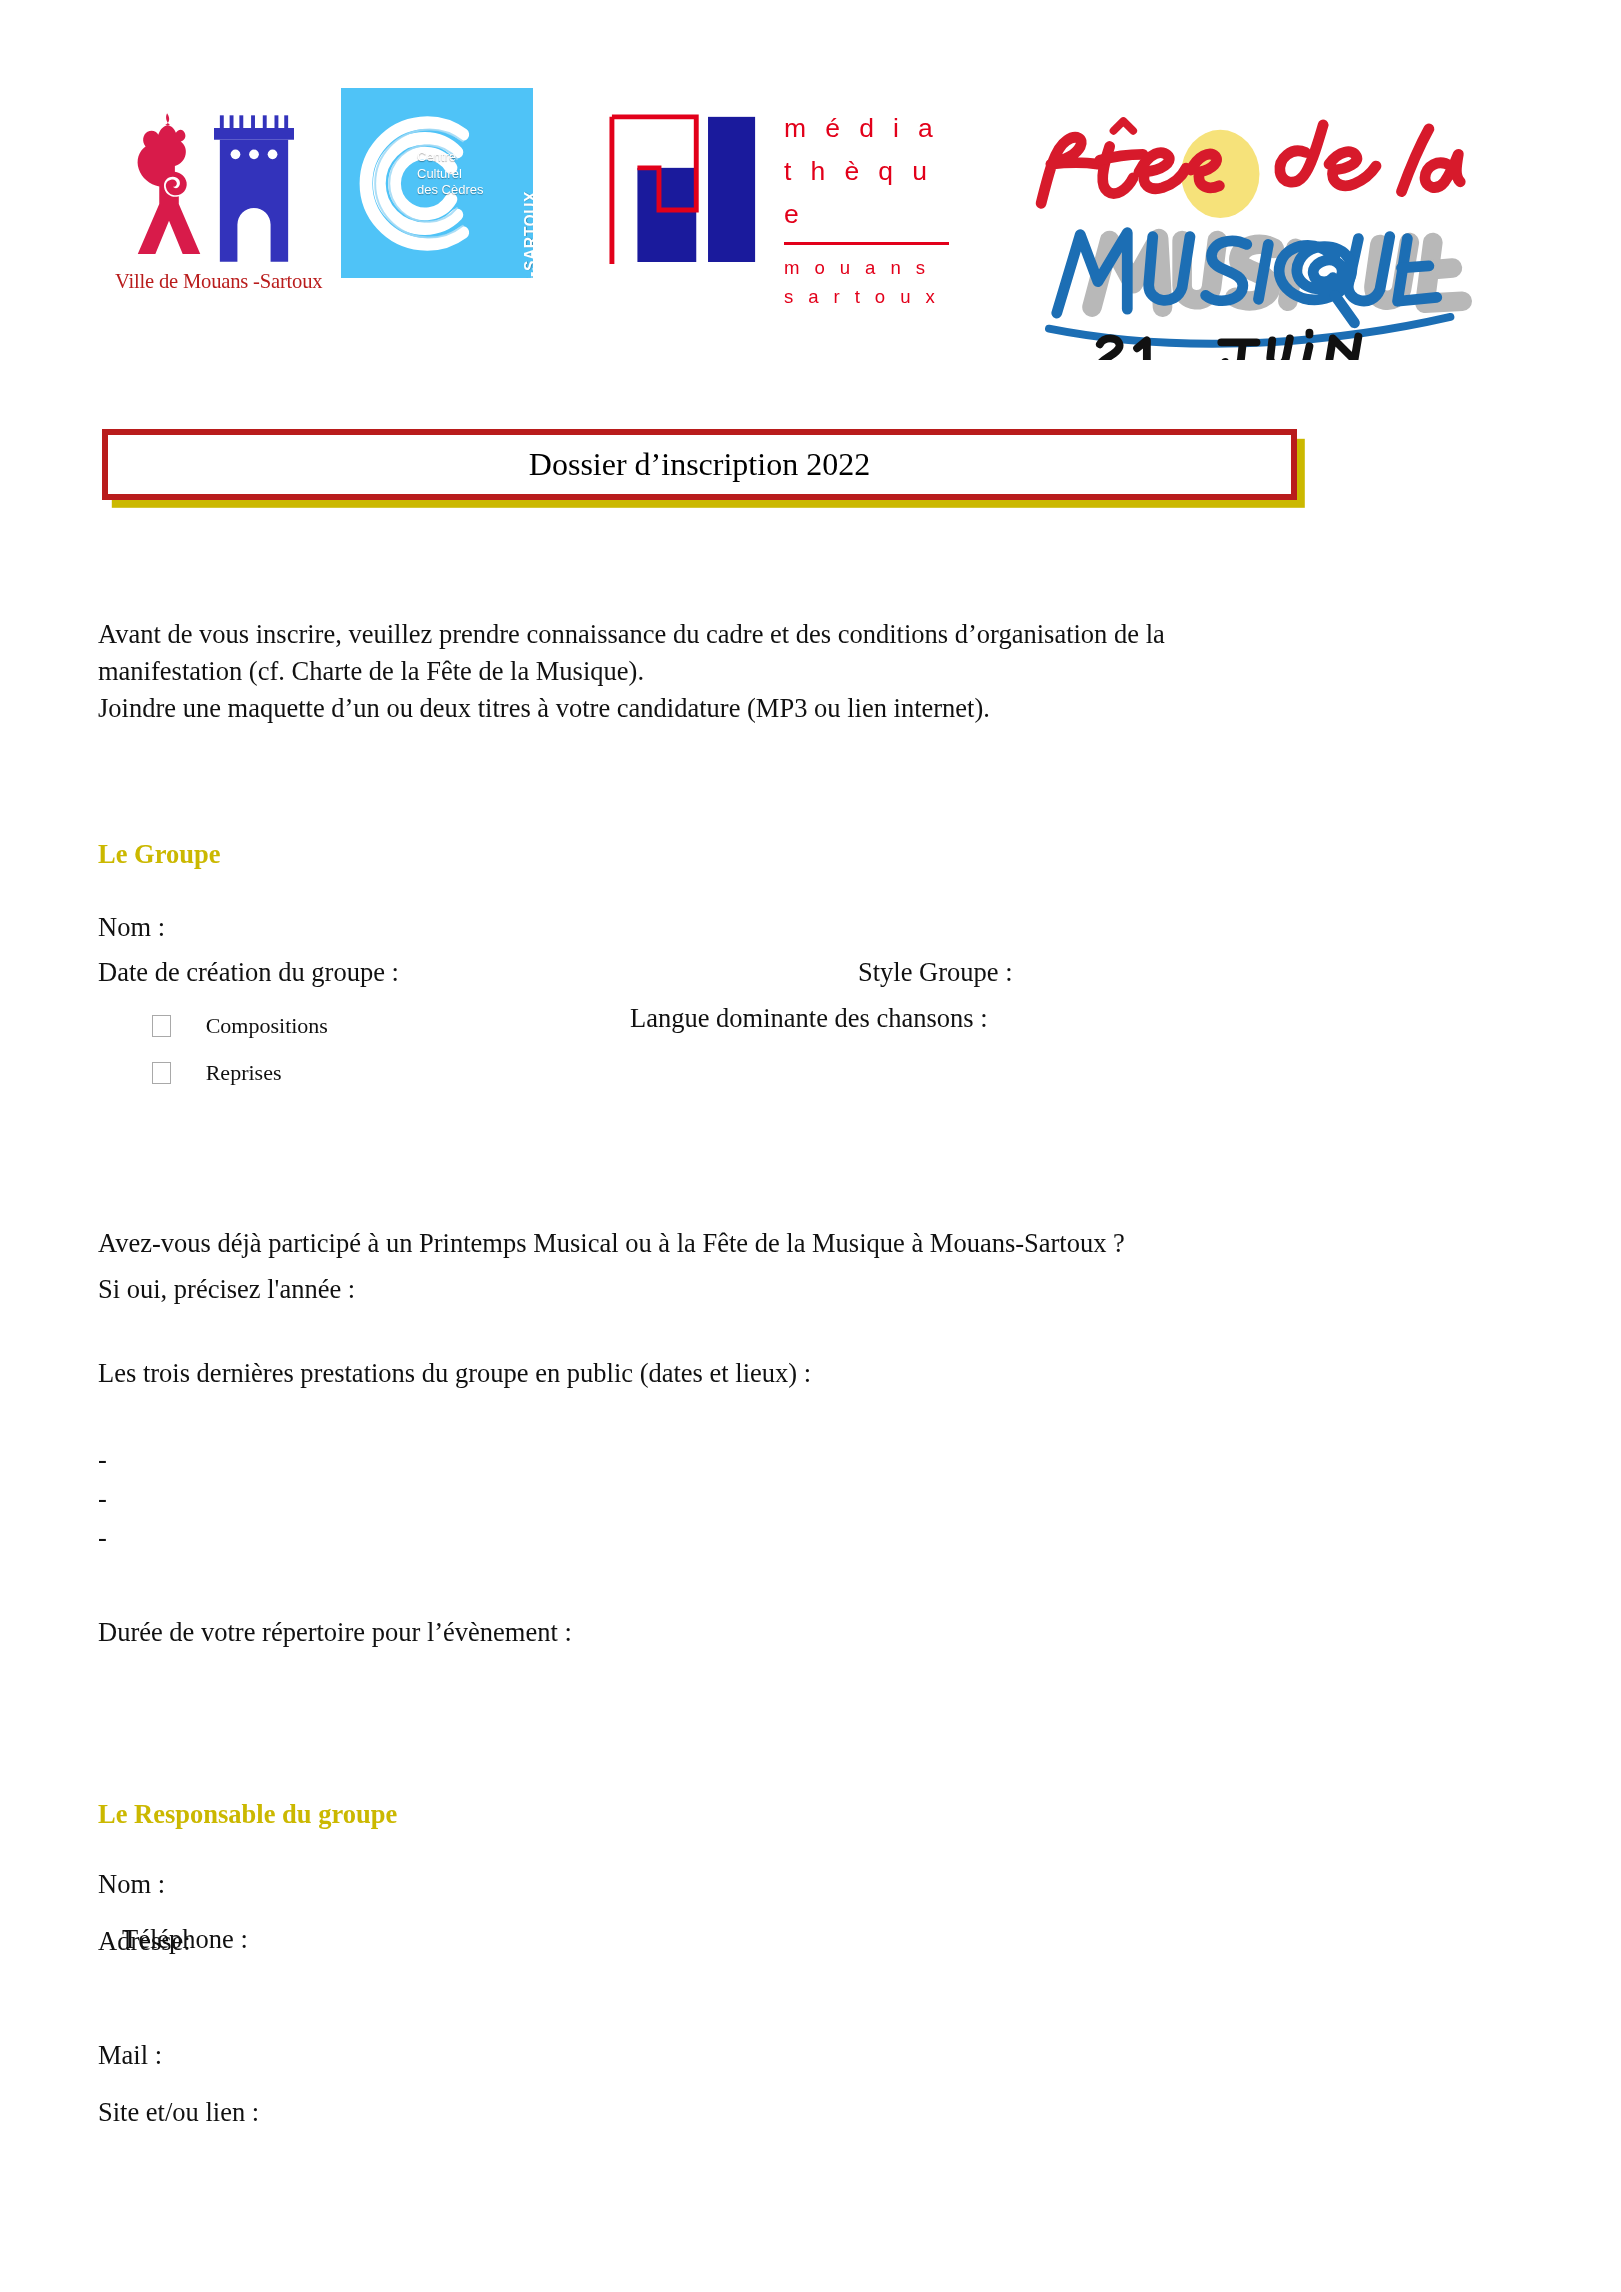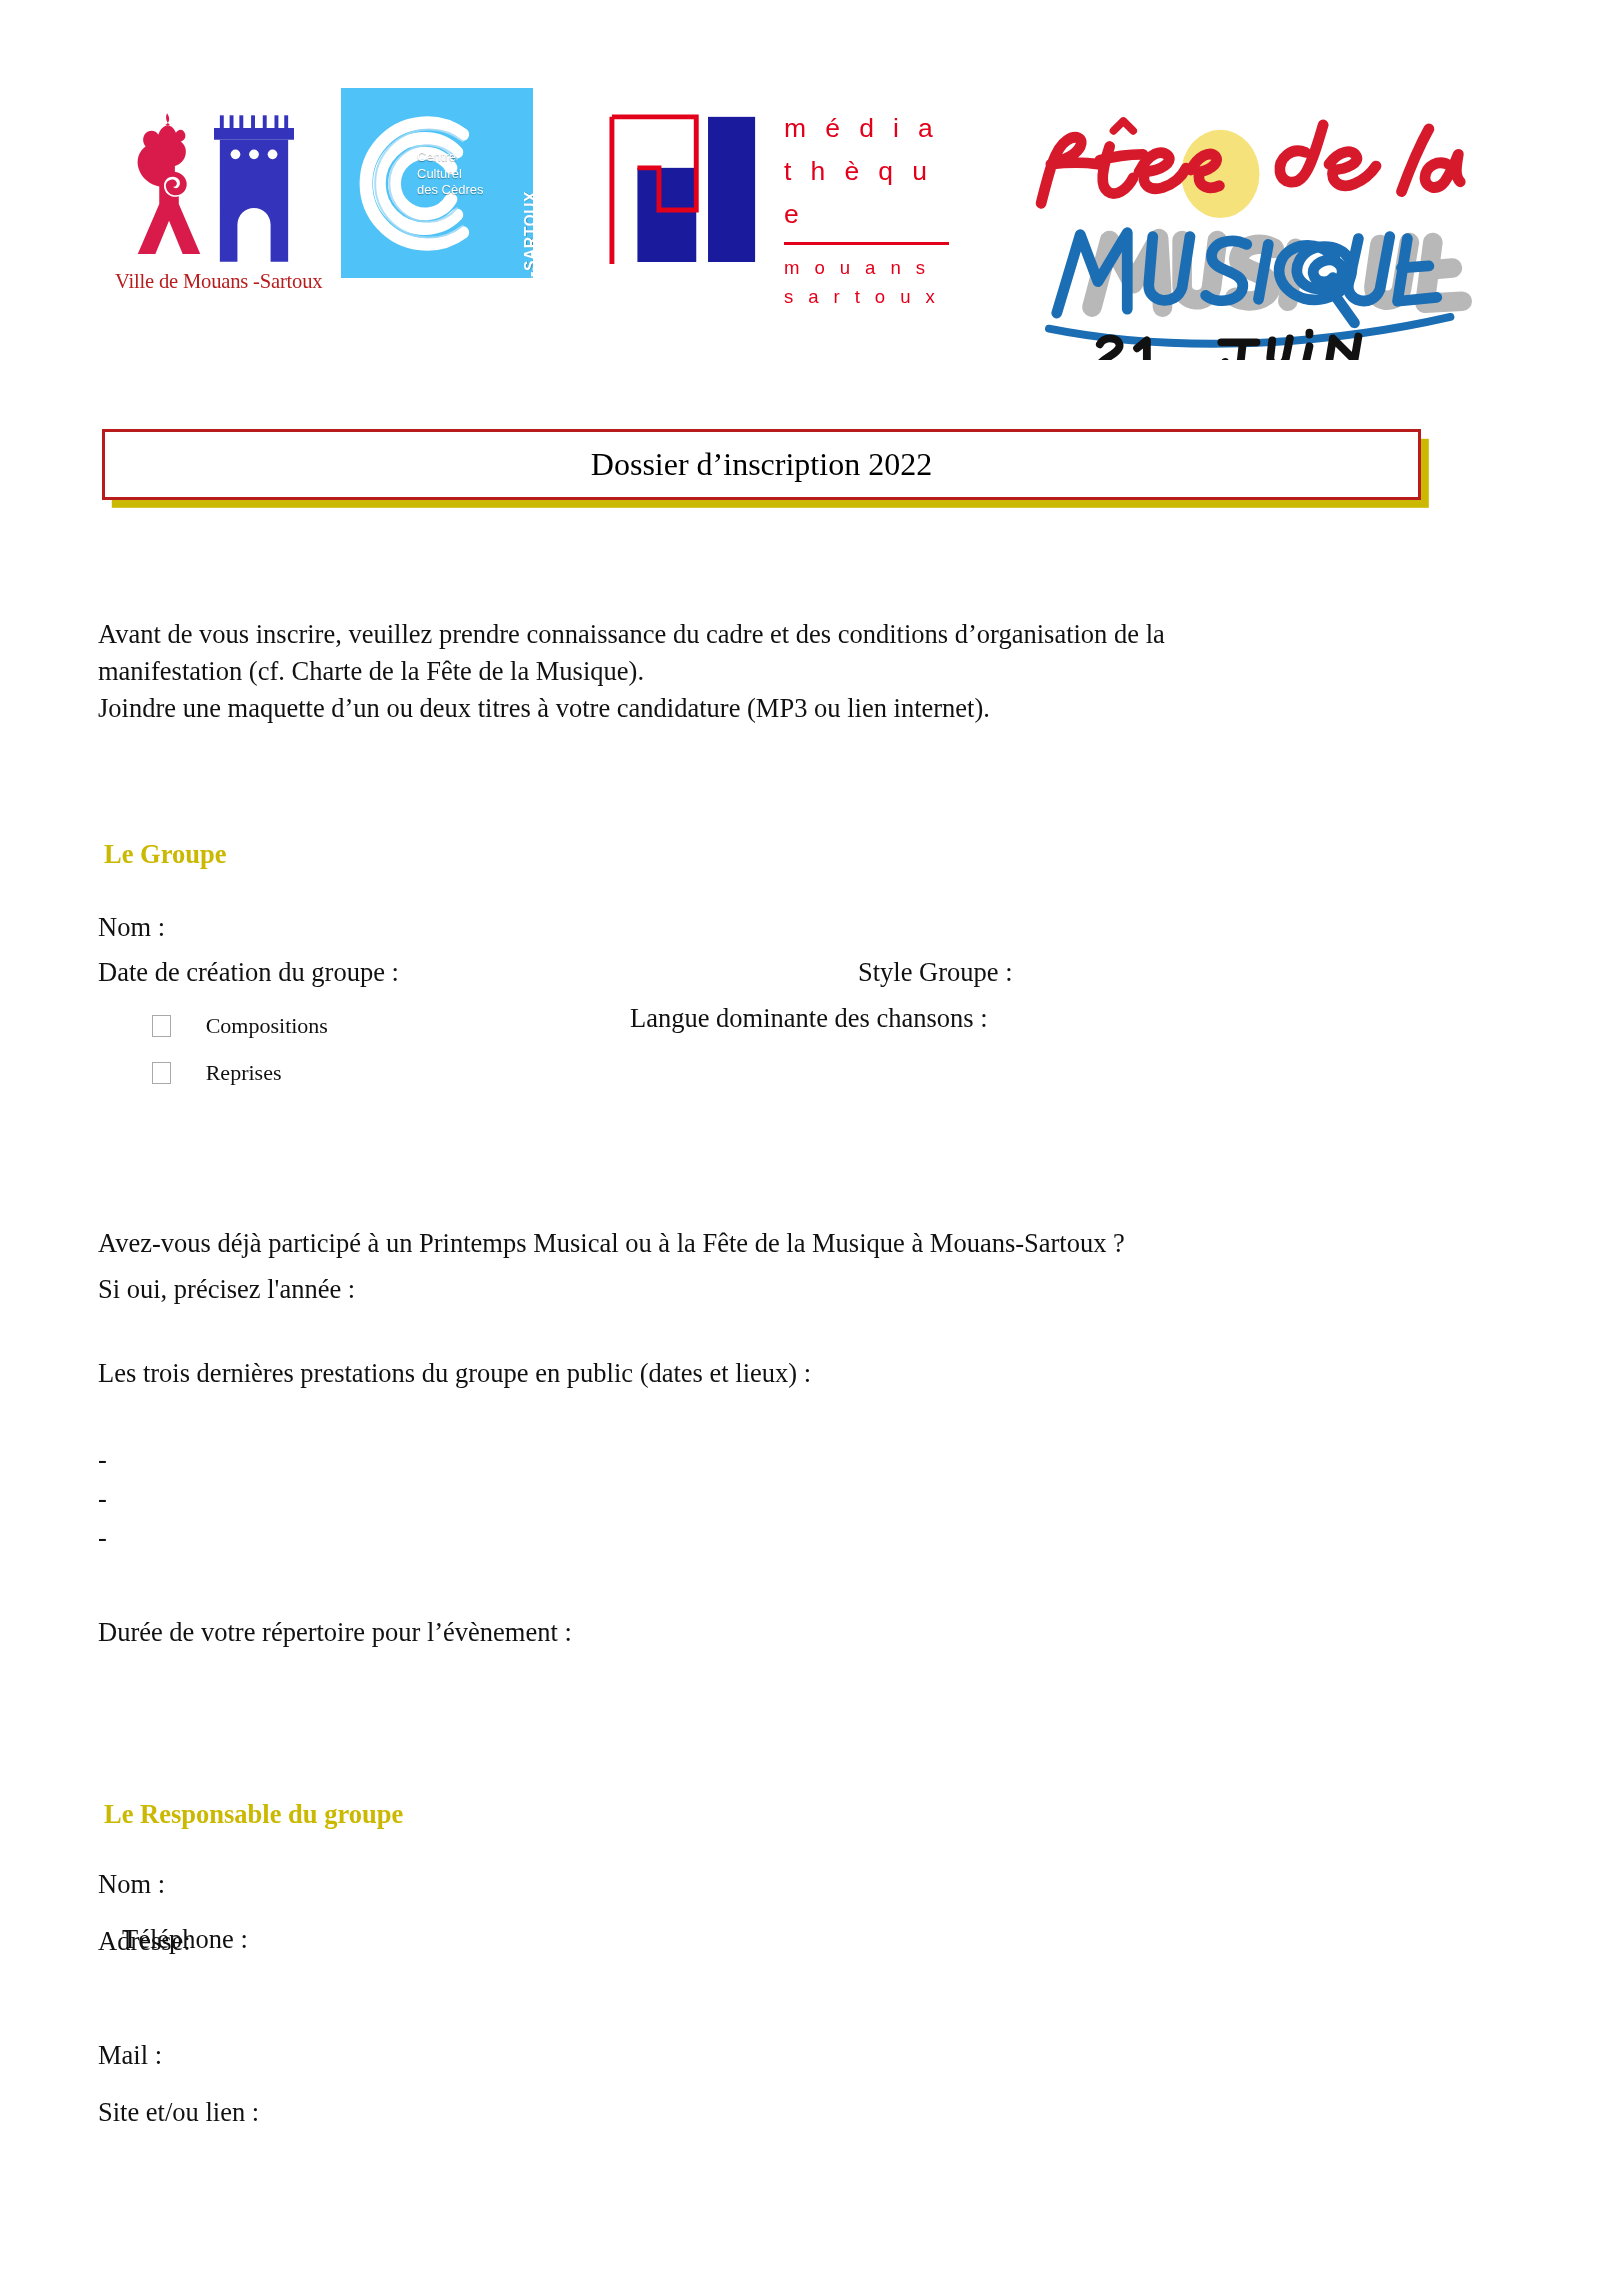--- a/index.html
+++ b/index.html
@@ -162,24 +162,24 @@
     width: 490px;
     height: 284px;
   }
   .fete-svg { display: block; }
 
   
   .title-box {
     position: absolute;
     left: 102px;
     top: 429px;
-    width: 1319px;
+    width: 1195px;
     height: 71px;
     background: #ffffff;
-    border: 3px solid #b91c1c;
+    border: 6px solid #b91c1c;
     box-shadow: 8.8px 8.8px 0 -1px #cbb800;
     box-sizing: border-box;
   }
   .title-text {
     position: absolute;
     left: 0;
     top: 0;
     width: 100%;
     height: 100%;
     display: flex;
@@ -196,21 +196,21 @@
     left: 98px;
     top: 616px;
     width: 1372px;
     font-size: 26.5px;
     line-height: 37px;
     color: #111111;
   }
 
   .section-heading {
     position: absolute;
-    left: 104px;
+    left: 98px;
     font-size: 26.5px;
     font-weight: bold;
     color: #cbb800;
   }
   .h-groupe { top: 839px; }
   .h-resp   { top: 1799px; }
 
   .line {
     position: absolute;
     left: 98px;

